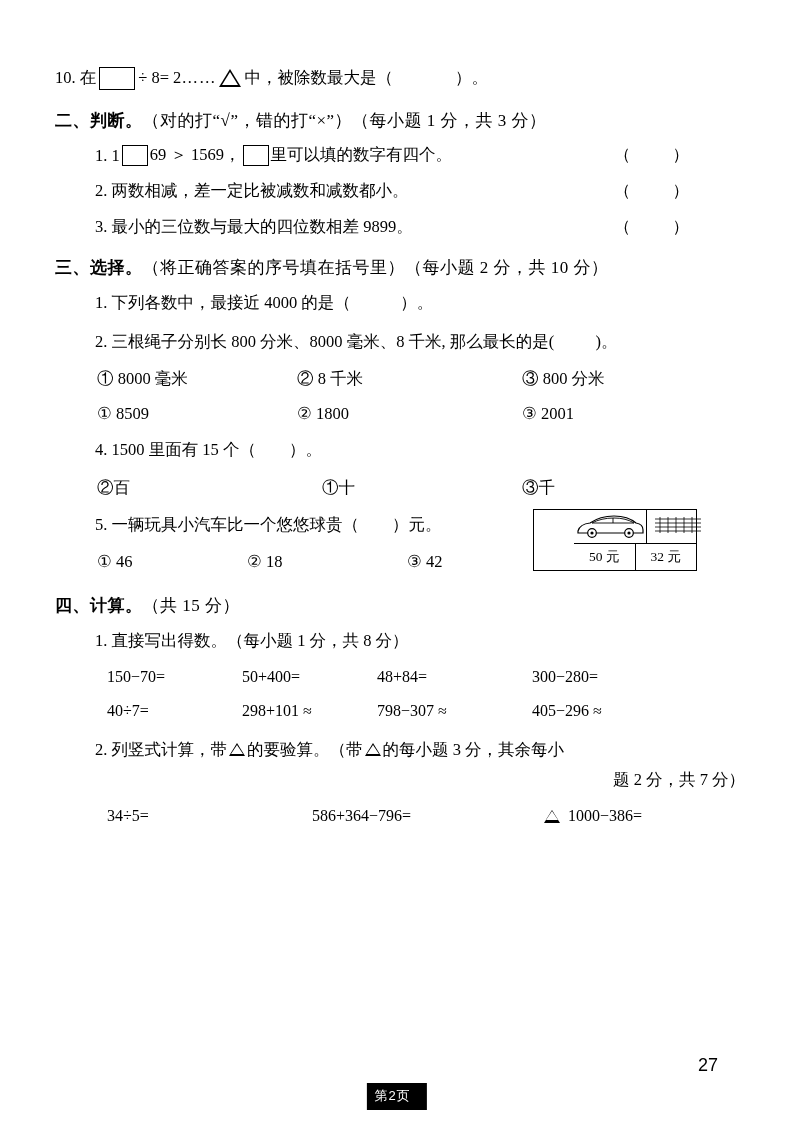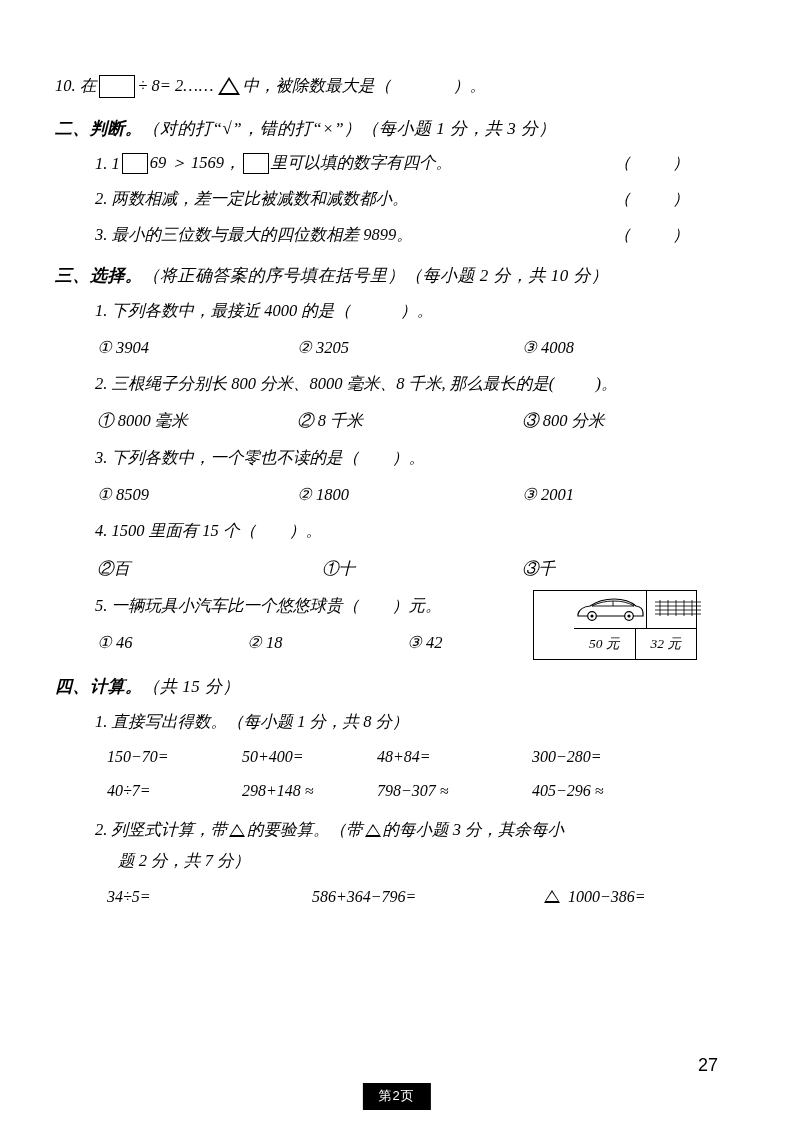--- a/index.html
+++ b/index.html
@@ -19,23 +19,22 @@
     position: absolute;
     left: 0; top: 0;
     width: 793px;
     height: 1122px;
     padding: 0;
     box-sizing: border-box;
   }
   .content {
     position: absolute;
     left: 55px;
-    top: 74px;
+    top: 66px;
     width: 690px;
-    font-style: italic;
   }
   .line {
     display: flex;
     align-items: center;
     font-size: 16.5px;
     line-height: 1.5;
     white-space: pre;
   }
   .q-row {
     margin-bottom: 14px;
@@ -133,21 +132,21 @@
     display: flex;
     padding-left: 52px;
     font-size: 16px;
     margin-bottom: 16px;
   }
   .pricebox {
     position: absolute;
     right: 48px;
     border: 1.4px solid #000;
     width: 164px;
-    height: 70px;
+    height: 62px;
     box-sizing: border-box;
     display: flex;
     flex-direction: column;
     padding-left: 40px;
   }
   .pricebox-top {
     flex: 1.25;
     display: flex;
   }
   .pricebox-bot {
@@ -172,21 +171,21 @@
     font-family: "Liberation Sans", sans-serif;
   }
   .footer-tab {
     position: absolute;
     left: 50%;
     transform: translateX(-50%);
     top: 1083px;
     background: #000;
     color: #fff;
     font-size: 13px;
-    padding: 4px 16px 5px 16px;
+    padding: 4px 16px 5px 8px;
     font-family: "Liberation Sans", sans-serif;
     letter-spacing: 1px;
   }
   .dots { letter-spacing: 1px; }
 </style>
 </head>
 <body>
 
 <div class="page">
   <div class="content">
@@ -225,38 +224,30 @@
       <span class="judge-mark">（        ）</span>
     </div>
 
     <div class="section-head">
       <span>三、选择。</span><span class="normal">（将正确答案的序号填在括号里）（每小题 2 分，共 10 分）</span>
     </div>
 
     <div class="line q-row indent1">
       <span>1. 下列各数中，最接近 4000 的是（            ）。</span>
     </div>
-    <div class="opts">
-      <span style="width:200px">① 3904</span>
-      <span style="width:225px">② 3205</span>
-      <span>③ 4008</span>
-    </div>
 
     <div class="line q-row indent1">
       <span>2. 三根绳子分别长 800 分米、8000 毫米、8 千米, 那么最长的是(          )。</span>
     </div>
     <div class="opts">
       <span style="width:200px">① 8000 毫米</span>
       <span style="width:225px">② 8 千米</span>
       <span>③ 800 分米</span>
     </div>
 
-    <div class="line q-row indent1">
-      <span>3. 下列各数中，一个零也不读的是（        ）。</span>
-    </div>
     <div class="opts">
       <span style="width:200px">① 8509</span>
       <span style="width:225px">② 1800</span>
       <span>③ 2001</span>
     </div>
 
     <div class="line q-row indent1">
       <span>4. 1500 里面有 15 个（        ）。</span>
     </div>
     <div class="opts">
@@ -320,33 +311,33 @@
 
     <div class="calc-row">
       <span style="width:135px">150−70=</span>
       <span style="width:135px">50+400=</span>
       <span style="width:155px">48+84=</span>
       <span>300−280=</span>
     </div>
 
     <div class="calc-row">
       <span style="width:135px">40÷7=</span>
-      <span style="width:135px">298+148 ≈</span>
+      <span style="width:135px">298+101 ≈</span>
       <span style="width:155px">798−307 ≈</span>
       <span>405−296 ≈</span>
     </div>
 
     <div class="line indent1" style="margin-top:18px;">
       <span>2. 列竖式计算，带</span>
       <span class="tri-sm"></span>
       <span>的要验算。（带</span>
       <span class="tri-sm"></span>
       <span>的每小题 3 分，其余每小</span>
     </div>
-    <div class="line q-row" style="padding-left:63px;margin-top:6px;">
+    <div class="line q-row" style="padding-left:63px;margin-top:6px;justify-content:flex-end;">
       <span>题 2 分，共 7 分）</span>
     </div>
 
     <div class="calc-row" style="align-items:center;">
       <span style="width:205px">34÷5=</span>
       <span style="width:230px">586+364−796=</span>
       <span class="tri-sm"></span>
       <span style="padding-left:6px">1000−386=</span>
     </div>
 

